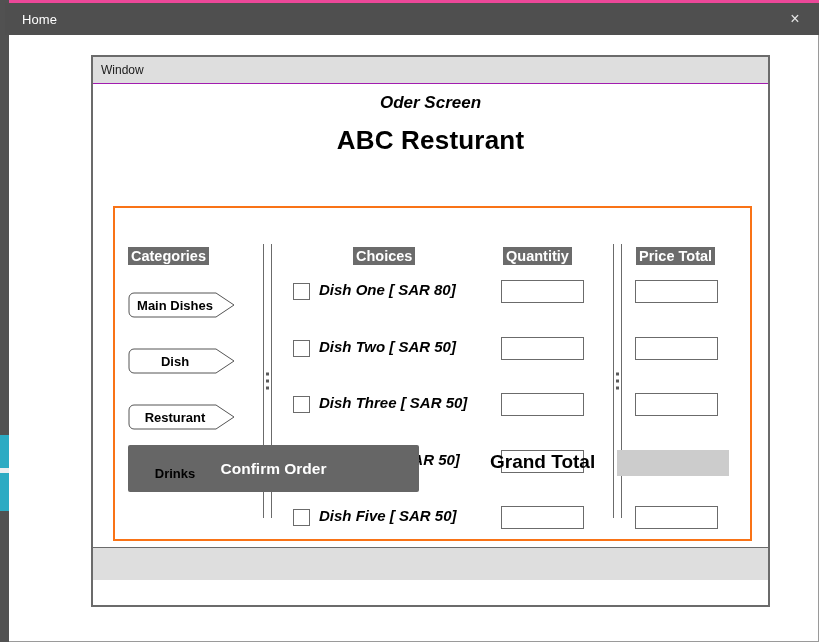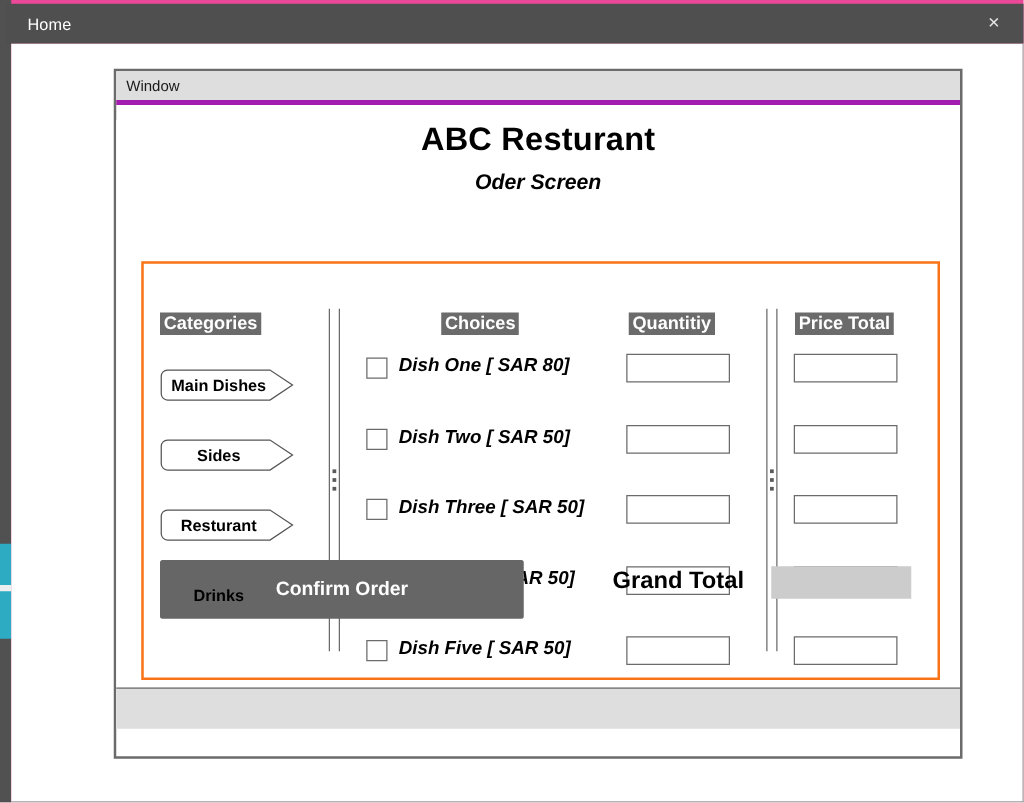--- a/index.html
+++ b/index.html
@@ -91,21 +91,21 @@
     top: 20px;
     width: 679px;
     height: 552px;
     background: #ffffff;
     border: 2px solid #6b6b6b;
   }
 
   #inner-window-titlebar {
     height: 27px;
     background: #dedede;
-    border-bottom: 4px solid #a21caf;
+    border-bottom: 1px solid #a21caf;
     display: flex;
     align-items: center;
     padding-left: 8px;
   }
   #inner-window-title-text {
     font-size: 12px;
     color: #1a1a1a;
   }
 
   #inner-window-body {
@@ -345,23 +345,23 @@
   <div id="app-canvas">
 
     <div id="inner-window">
 
       <div id="inner-window-titlebar">
         <span id="inner-window-title-text">Window</span>
       </div>
 
       <div id="inner-window-body">
 
+        <div id="screen-subtitle">Oder Screen</div>
+
         <div id="screen-title">ABC Resturant</div>
-
-        <div id="screen-subtitle">Oder Screen</div>
 
         <div id="order-panel">
 
           <div class="col-header" id="header-categories">Categories</div>
           <div class="col-header" id="header-choices">Choices</div>
           <div class="col-header" id="header-quantity">Quantitiy</div>
           <div class="col-header" id="header-price-total">Price Total</div>
 
           <div class="splitter" id="splitter-left">
             <div class="line l1"></div>
@@ -386,21 +386,21 @@
             <div class="category-button">
               <svg class="shape" viewBox="0 0 108 26">
                 <path d="M6 1 H88 L106 13 L88 25 H6 A5 5 0 0 1 1 20 V6 A5 5 0 0 1 6 1 Z" fill="#ffffff" stroke="#555555" stroke-width="1"></path>
               </svg>
               <span class="label">Main Dishes</span>
             </div>
             <div class="category-button">
               <svg class="shape" viewBox="0 0 108 26">
                 <path d="M6 1 H88 L106 13 L88 25 H6 A5 5 0 0 1 1 20 V6 A5 5 0 0 1 6 1 Z" fill="#ffffff" stroke="#555555" stroke-width="1"></path>
               </svg>
-              <span class="label">Sides</span>
+              <span class="label">Dish</span>
             </div>
             <div class="category-button">
               <svg class="shape" viewBox="0 0 108 26">
                 <path d="M6 1 H88 L106 13 L88 25 H6 A5 5 0 0 1 1 20 V6 A5 5 0 0 1 6 1 Z" fill="#ffffff" stroke="#555555" stroke-width="1"></path>
               </svg>
               <span class="label">Resturant</span>
             </div>
             <div class="category-button">
               <svg class="shape" viewBox="0 0 108 26">
                 <path d="M6 1 H88 L106 13 L88 25 H6 A5 5 0 0 1 1 20 V6 A5 5 0 0 1 6 1 Z" fill="#ffffff" stroke="#555555" stroke-width="1"></path>

